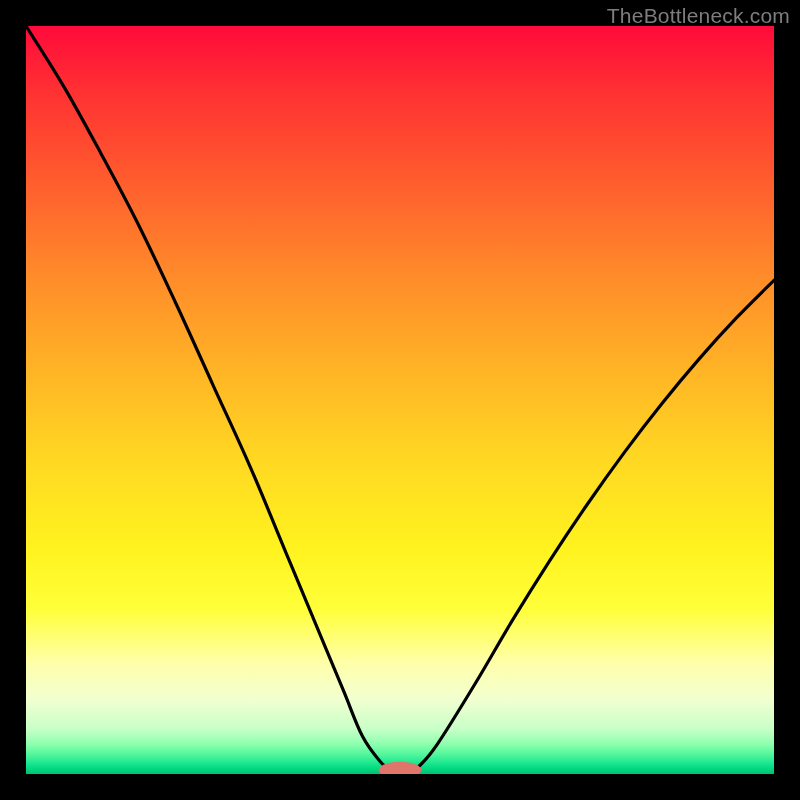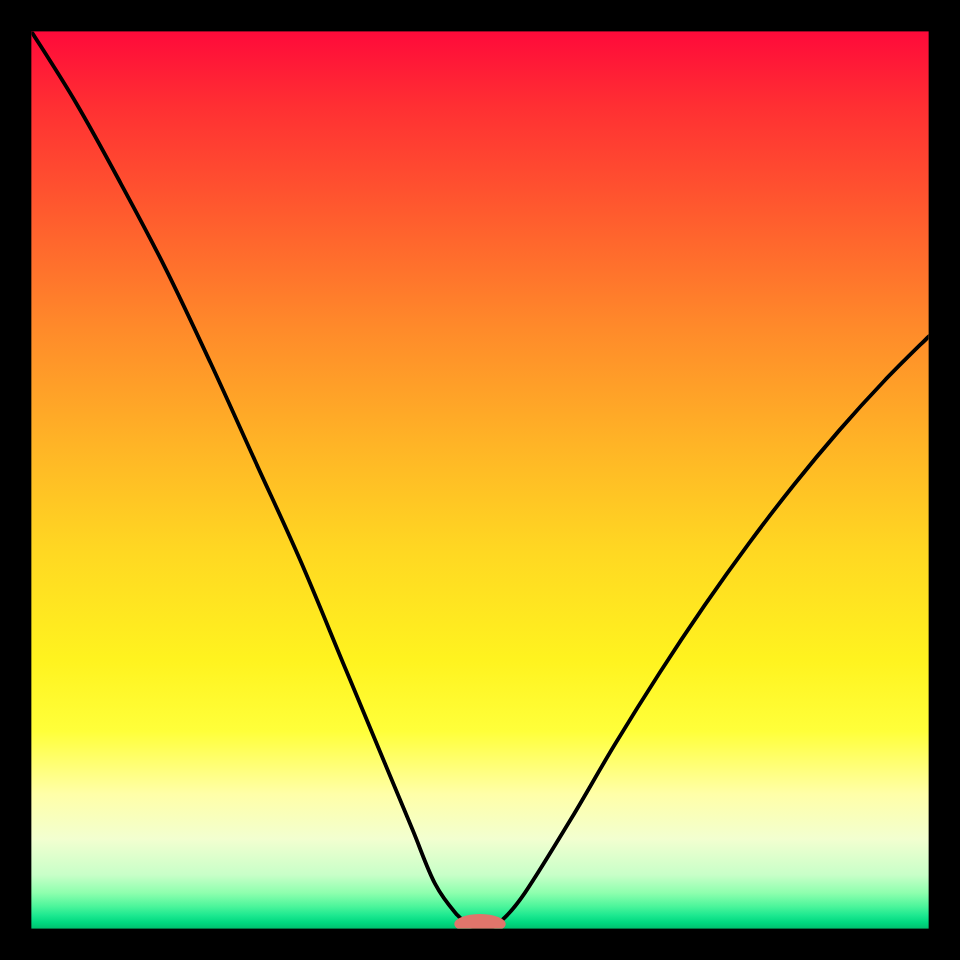--- a/index.html
+++ b/index.html
@@ -70,13 +70,14 @@
 <div class="frame">
 
   <div class="plot-area">
     <div class="gradient-bg"></div>
     <svg class="curve-svg" viewBox="0 0 748 748" preserveAspectRatio="none">
       <path id="curve-path" fill="none" stroke="#000" stroke-width="3.2" stroke-linecap="round" stroke-linejoin="round" d="M 0,0 C 6.731999999999999,10.771199999999984 23.936,36.9511999999999 37.4,59.83999999999992 C 50.864,82.72879999999994 61.336,102.25160000000007 74.8,127.16000000000008 C 88.264,152.0684000000001 98.736,171.29200000000003 112.2,198.22000000000003 C 125.664,225.14800000000002 136.136,247.8124 149.6,276.76 C 163.064,305.70759999999996 173.536,329.4192 187,359.03999999999996 C 200.464,388.66079999999994 210.936,410.3528 224.4,441.32 C 237.864,472.2872 248.336,498.76640000000003 261.8,531.08 C 275.264,563.3936000000001 289.102,596.6048000000001 299.2,620.84 C 309.298,645.0752 311.16799999999995,649.5632 317.9,665.72 C 324.632,681.8768 329.868,697.8092 336.6,710.6 C 343.33200000000005,723.3908 349.9144,730.45192 355.3,736.78 C 360.6856,743.10808 363.154,743.7364 366.52,745.756 C 369.88599999999997,747.7755999999999 371.30719999999997,747.59608 374,748 C 376.69280000000003,748.40392 378.11400000000003,749.3464 381.48,748 C 384.846,746.6536 387.3144,745.9055999999999 392.7,740.52 C 398.0856,735.1344 401.302,732.8904 411.40000000000003,718.08 C 421.49800000000005,703.2696000000001 435.336,680.4556 448.8,658.24 C 462.264,636.0244 472.736,616.8756 486.2,594.66 C 499.664,572.4444 510.136,555.6892 523.6,534.82 C 537.0640000000001,513.9508000000001 547.5360000000001,498.24280000000005 561,478.72 C 574.4639999999999,459.1972 584.936,444.5364 598.4,426.36 C 611.8639999999999,408.1836 622.3359999999999,394.57 635.8,377.74 C 649.264,360.91 659.736,348.3435999999999 673.2,332.85999999999996 C 686.6640000000001,317.3764 697.1360000000001,305.85720000000003 710.6,291.72 C 724.064,277.5828 741.268,261.052 748,254.32"></path>
       <ellipse id="marker-el" fill="#e0756b" cx="374" cy="744" rx="21.464000000000002" ry="8.236"></ellipse>
     </svg>
   </div>
 
+  <div class="watermark">TheBottleneck.com</div>
 </div>
 
 </body></html>

